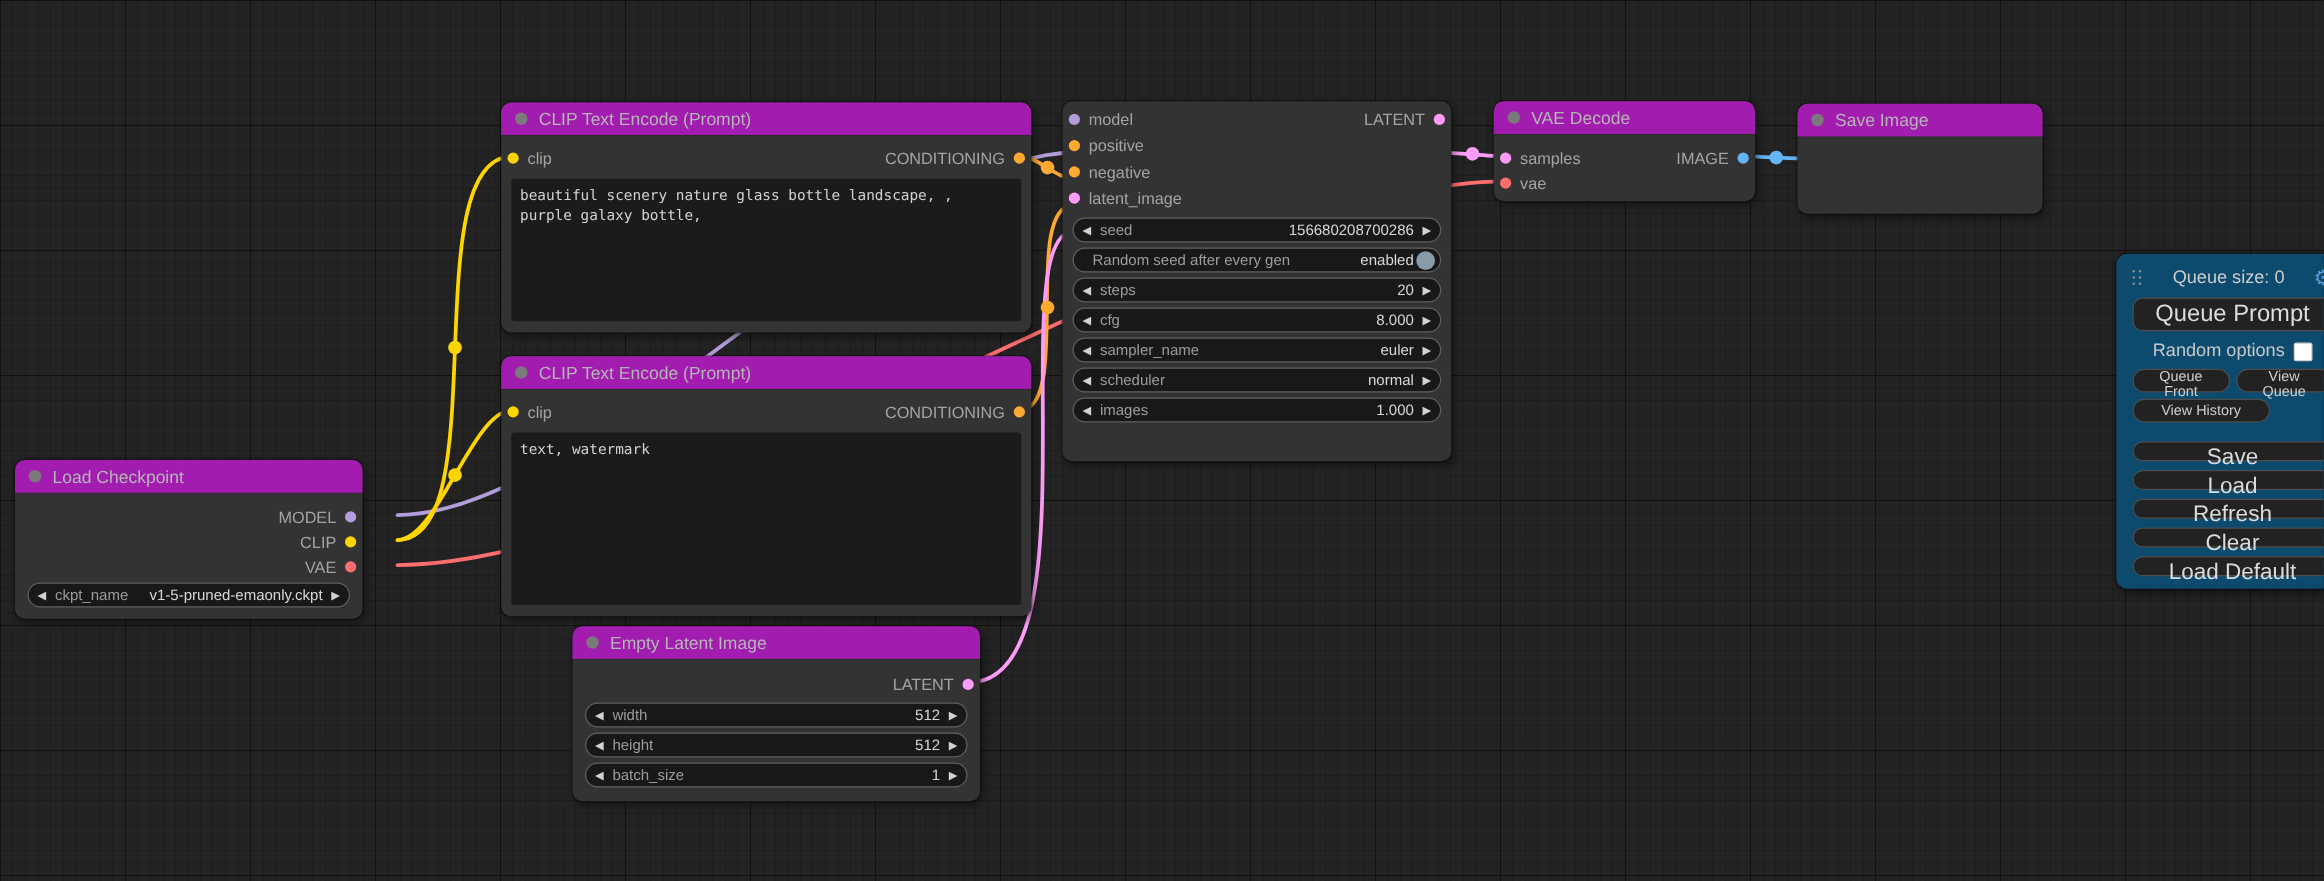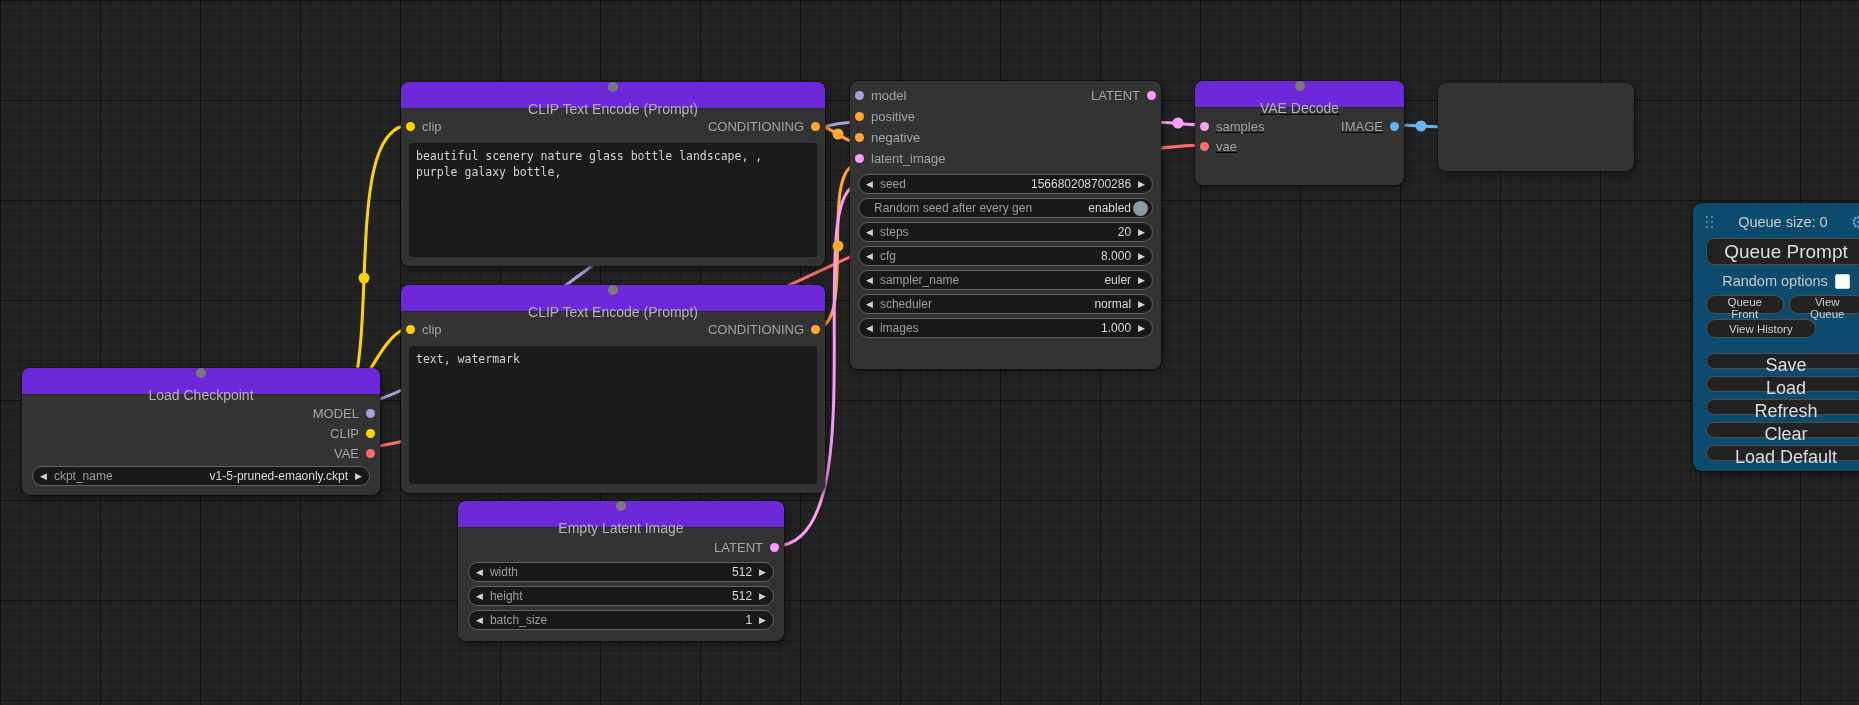--- a/index.html
+++ b/index.html
@@ -13,25 +13,24 @@
       linear-gradient(to bottom, rgba(0,0,0,.16) 1px, transparent 1px);
     background-size:100px 100px,100px 100px,10px 10px,10px 10px;
     font-family:"Liberation Sans",sans-serif;
   }
   #wires{position:absolute;left:0;top:0;z-index:1;}
   .node{
     position:absolute;z-index:2;background:#333333;border-radius:8px;
     box-shadow:0 0 0 1px rgba(0,0,0,.3), 2px 3px 7px rgba(0,0,0,.45);
   }
   .node-title{
-    height:26px;background:#6d28d9;border-radius:8px 8px 0 0;
+    height:26px;background:#a21caf;border-radius:8px 8px 0 0;
     display:flex;align-items:center;gap:9px;padding:0 11px;
     color:#b5b5b5;font-size:14px;border-bottom:1px solid #2a2a2a;
     white-space:nowrap;
-    flex-direction:column;
   }
   .title-dot{width:10px;height:10px;border-radius:50%;background:#7a7a7a;flex:none;}
   .node-body{position:relative;}
   .srow{display:flex;align-items:center;}
   .slot-in{display:flex;align-items:center;gap:7px;padding-left:5px;color:#a3a3a3;font-size:13px;}
   .slot-out{margin-left:auto;display:flex;align-items:center;gap:7px;padding-right:5px;color:#a3a3a3;font-size:13px;}
   .dot{width:9px;height:9px;border-radius:50%;flex:none;background:#888;}
   .pill{
     height:20px;background:#181818;border:1px solid#606060;border-radius:10px;
     display:flex;align-items:center;padding:0 7px;margin:0 10px 4px;
@@ -98,21 +97,21 @@
   <g>
     <circle cx="364" cy="278" r="5.5" fill="#FFD500"></circle>
     <circle cx="364" cy="380" r="5.5" fill="#FFD500"></circle>
     <circle cx="838" cy="134" r="5.5" fill="#FFA931"></circle>
     <circle cx="838" cy="246" r="5.5" fill="#FFA931"></circle>
     <circle cx="1178" cy="123" r="5.5" fill="#FF9CF9"></circle>
     <circle cx="1421" cy="126" r="5.5" fill="#64B5F6"></circle>
   </g>
 </svg>
 
-<div class="node" style="left:22px;top:368px;width:358px;height:127px;">
+<div class="node" style="left:12px;top:368px;width:278px;height:127px;">
   <div class="node-title">
     <span class="title-dot"></span>
     <span>Load Checkpoint</span>
   </div>
   <div class="node-body" style="padding-top:8px;">
     <div class="srow" style="height:20px;">
         <span class="slot-out">
           <span>MODEL</span>
           <span class="dot" style="background-color: rgb(179, 157, 219);"></span>
         </span>
@@ -280,21 +279,21 @@
     </div>
     <div class="pill" style="margin:0 8px 4px;">
       <span class="arrow">◀</span>
       <span class="wlabel">images</span>
       <span class="wvalue">1.000</span>
       <span class="arrow">▶</span>
     </div>
   </div>
 </div>
 
-<div class="node" style="left:1195px;top:81px;width:209px;height:104px;text-decoration:underline;">
+<div class="node" style="left:1195px;top:81px;width:209px;height:80px;">
   <div class="node-title">
     <span class="title-dot"></span>
     <span>VAE Decode</span>
   </div>
   <div class="node-body" style="padding-top:8px;">
     <div class="srow" style="height:20px;">
       <span class="slot-in">
           <span class="dot" style="background-color: rgb(255, 156, 249);"></span>
           <span>samples</span>
         </span>
@@ -306,20 +305,24 @@
     <div class="srow" style="height:20px;">
       <span class="slot-in">
           <span class="dot" style="background-color: rgb(255, 110, 110);"></span>
           <span>vae</span>
         </span>
     </div>
   </div>
 </div>
 
 <div class="node" style="left:1438px;top:83px;width:196px;height:88px;">
+  <div class="node-title">
+    <span class="title-dot"></span>
+    <span>Save Image</span>
+  </div>
 </div>
 
 <div class="queue-panel">
   <div class="qp-header">
     <span class="drag-handle">
         <i></i>
       </span>
     <span class="qp-title">Queue size: 0</span>
     <span class="gear" style="color: rgb(91, 155, 213);">⚙</span>
   </div>

